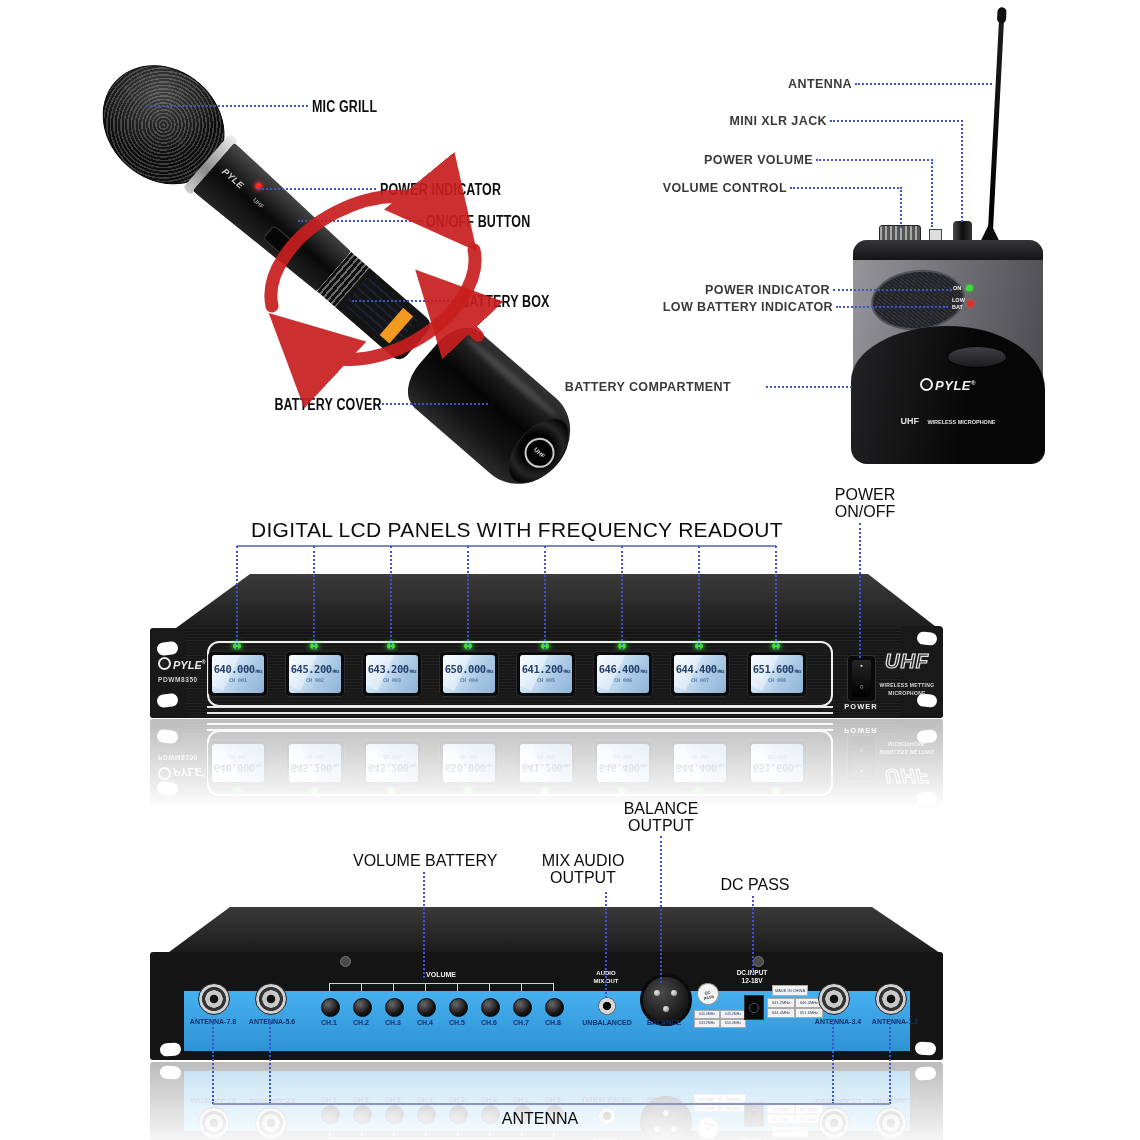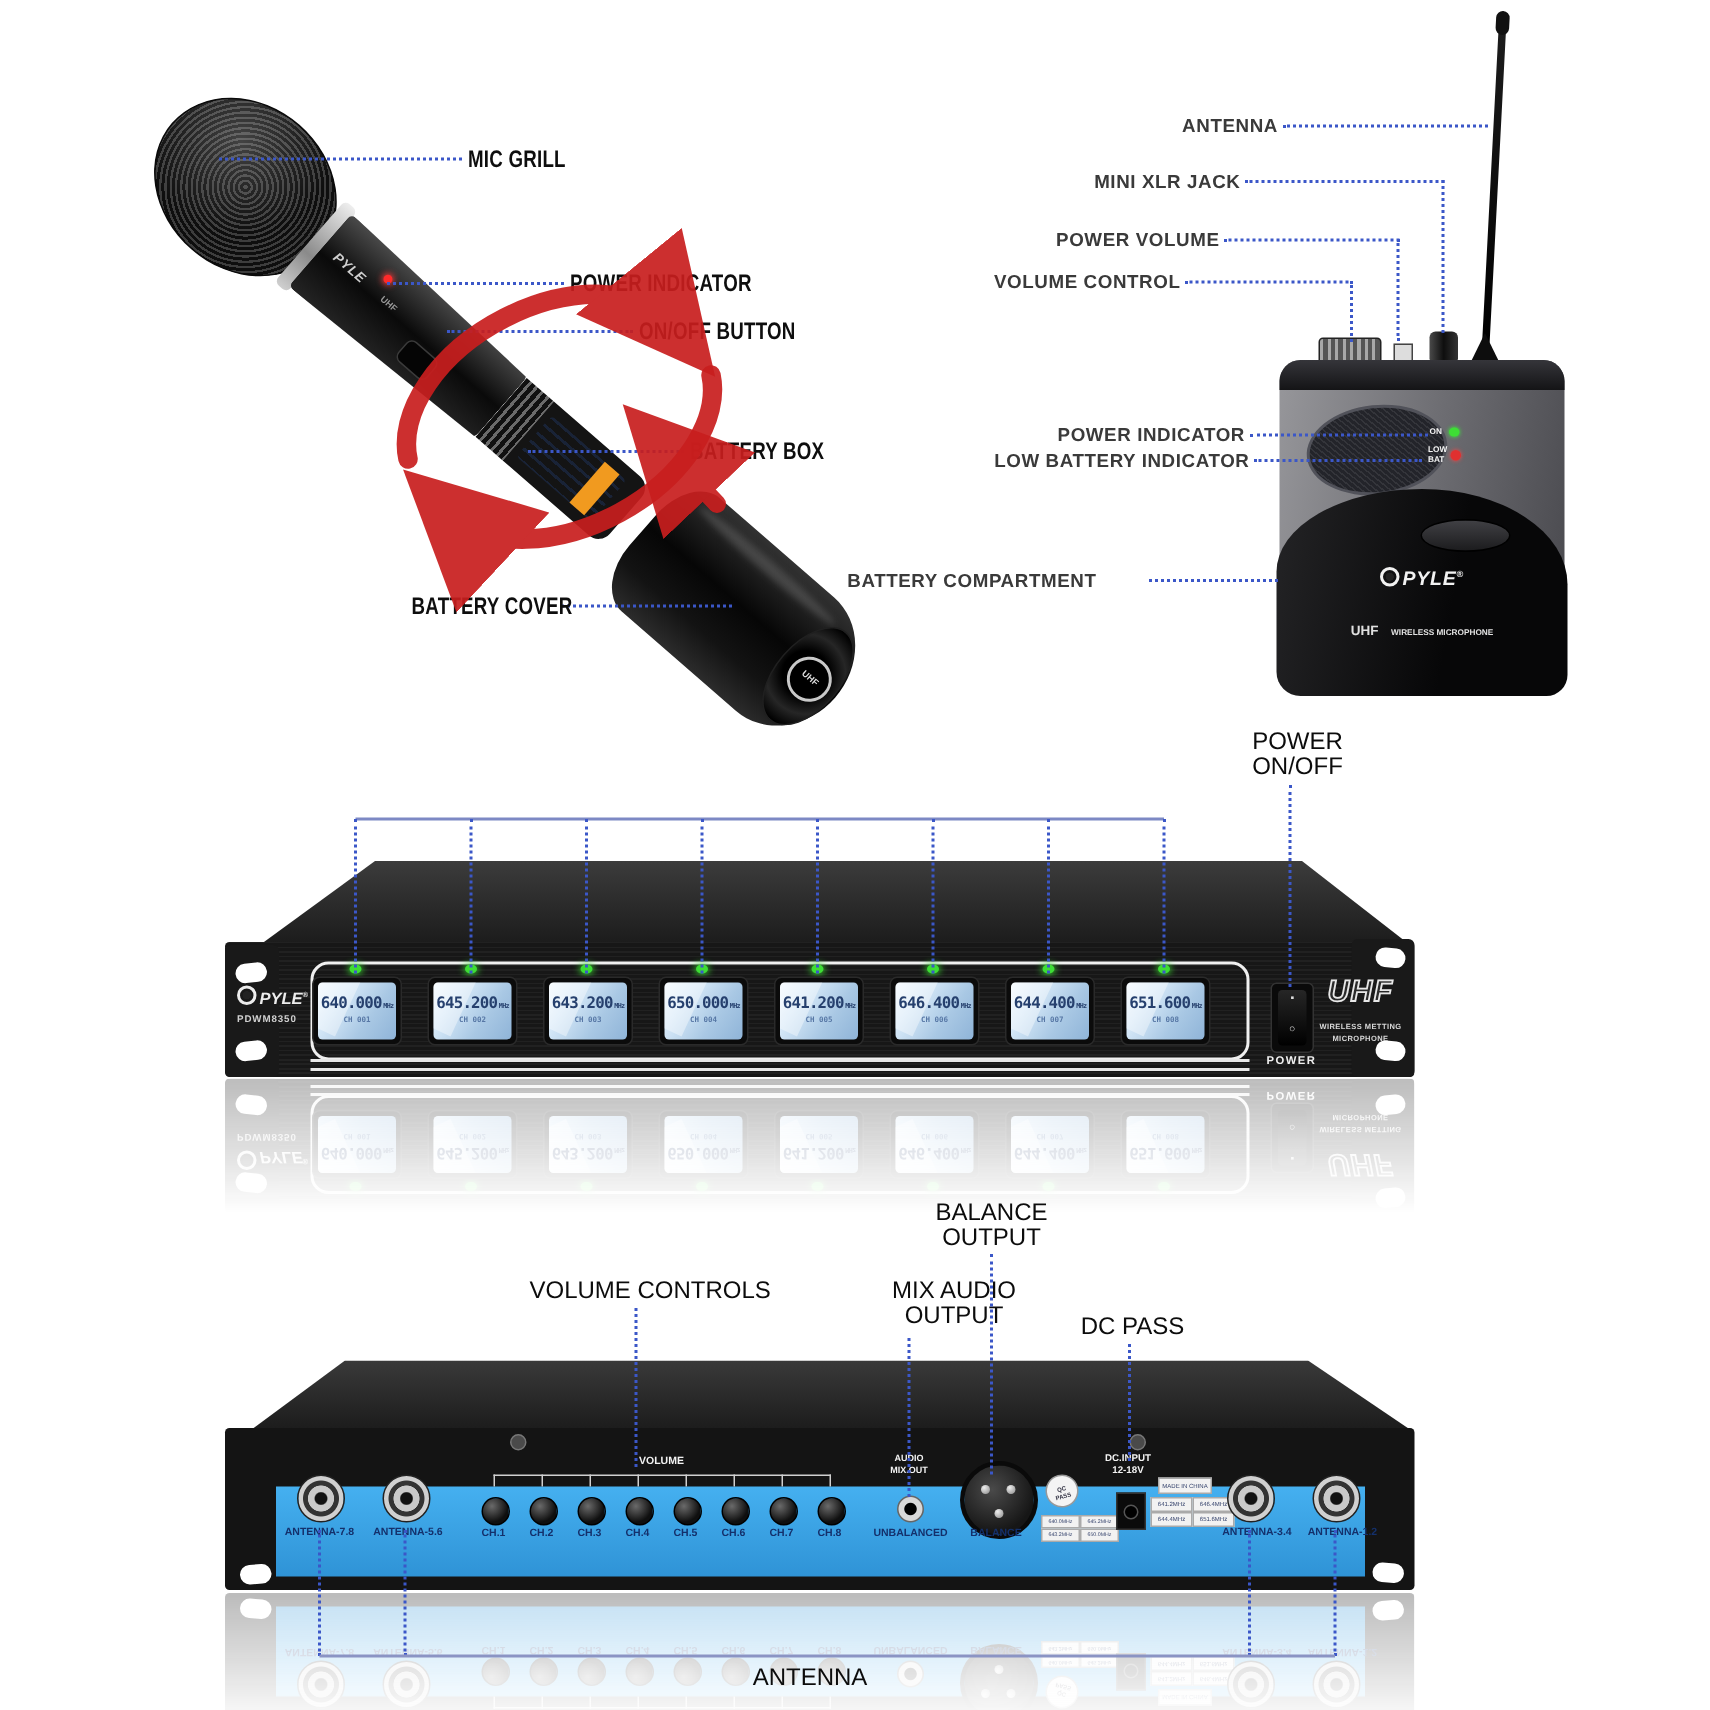--- a/index.html
+++ b/index.html
@@ -262,20 +262,21 @@
 
   <div class="cl-pack" style="left:680px;top:283px;width:150px">POWER INDICATOR</div>
   <div class="dh" style="left:833px;top:289px;width:119px"></div>
 
   <div class="cl-pack" style="left:653px;top:300px;width:180px">LOW BATTERY INDICATOR</div>
   <div class="dh" style="left:836px;top:306px;width:112px"></div>
 
   <div class="cl-pack" style="left:561px;top:380px;width:170px">BATTERY COMPARTMENT</div>
   <div class="dh" style="left:766px;top:386px;width:86px"></div>
 
+  <div class="cl-rack-title" style="left:251px;top:518px;width:510px">DIGITAL LCD PANELS WITH FREQUENCY READOUT</div>
   <div class="bracket" style="left:237px;top:545px;width:539px"></div>
   <div class="dv" style="left:236px;top:546px;height:103px;z-index:40"></div>
   <div class="dv" style="left:313px;top:546px;height:103px;z-index:40"></div>
   <div class="dv" style="left:390px;top:546px;height:103px;z-index:40"></div>
   <div class="dv" style="left:467px;top:546px;height:103px;z-index:40"></div>
   <div class="dv" style="left:544px;top:546px;height:103px;z-index:40"></div>
   <div class="dv" style="left:621px;top:546px;height:103px;z-index:40"></div>
   <div class="dv" style="left:698px;top:546px;height:103px;z-index:40"></div>
   <div class="dv" style="left:775px;top:546px;height:103px;z-index:40"></div>
 
@@ -380,24 +381,24 @@
           <div style="margin-top:2px">▪</div>
           <div style="margin-top:14px">○</div>
         </div>
     </div>
     <div class="pow-lbl">POWER</div>
     <div class="uhf-big">UHF</div>
     <div class="uhf-sub" style="left:726px;top:119px">WIRELESS METTING</div>
     <div class="uhf-sub" style="left:726px;top:127px">MICROPHONE</div>
   </div>
 
-  <div class="cl-rack" style="left:353px;top:852px">VOLUME CONTROLS</div>
+  <div class="cl-rack" style="left:353px;top:852px">VOLUME BATTERY</div>
   <div class="dv" style="left:423px;top:872px;height:106px;z-index:40"></div>
 
-  <div class="cl-rack" style="left:576px;top:852px;width:120px">
+  <div class="cl-rack" style="left:523px;top:852px;width:120px">
     <span>MIX AUDIO</span><br>
     <span>OUTPUT</span>
   </div>
   <div class="dv" style="left:605px;top:892px;height:106px;z-index:40"></div>
 
   <div class="cl-rack" style="left:601px;top:800px;width:120px">
     <span>BALANCE</span><br>
     <span>OUTPUT</span>
   </div>
   <div class="dv" style="left:660px;top:836px;height:147px;z-index:40"></div>

